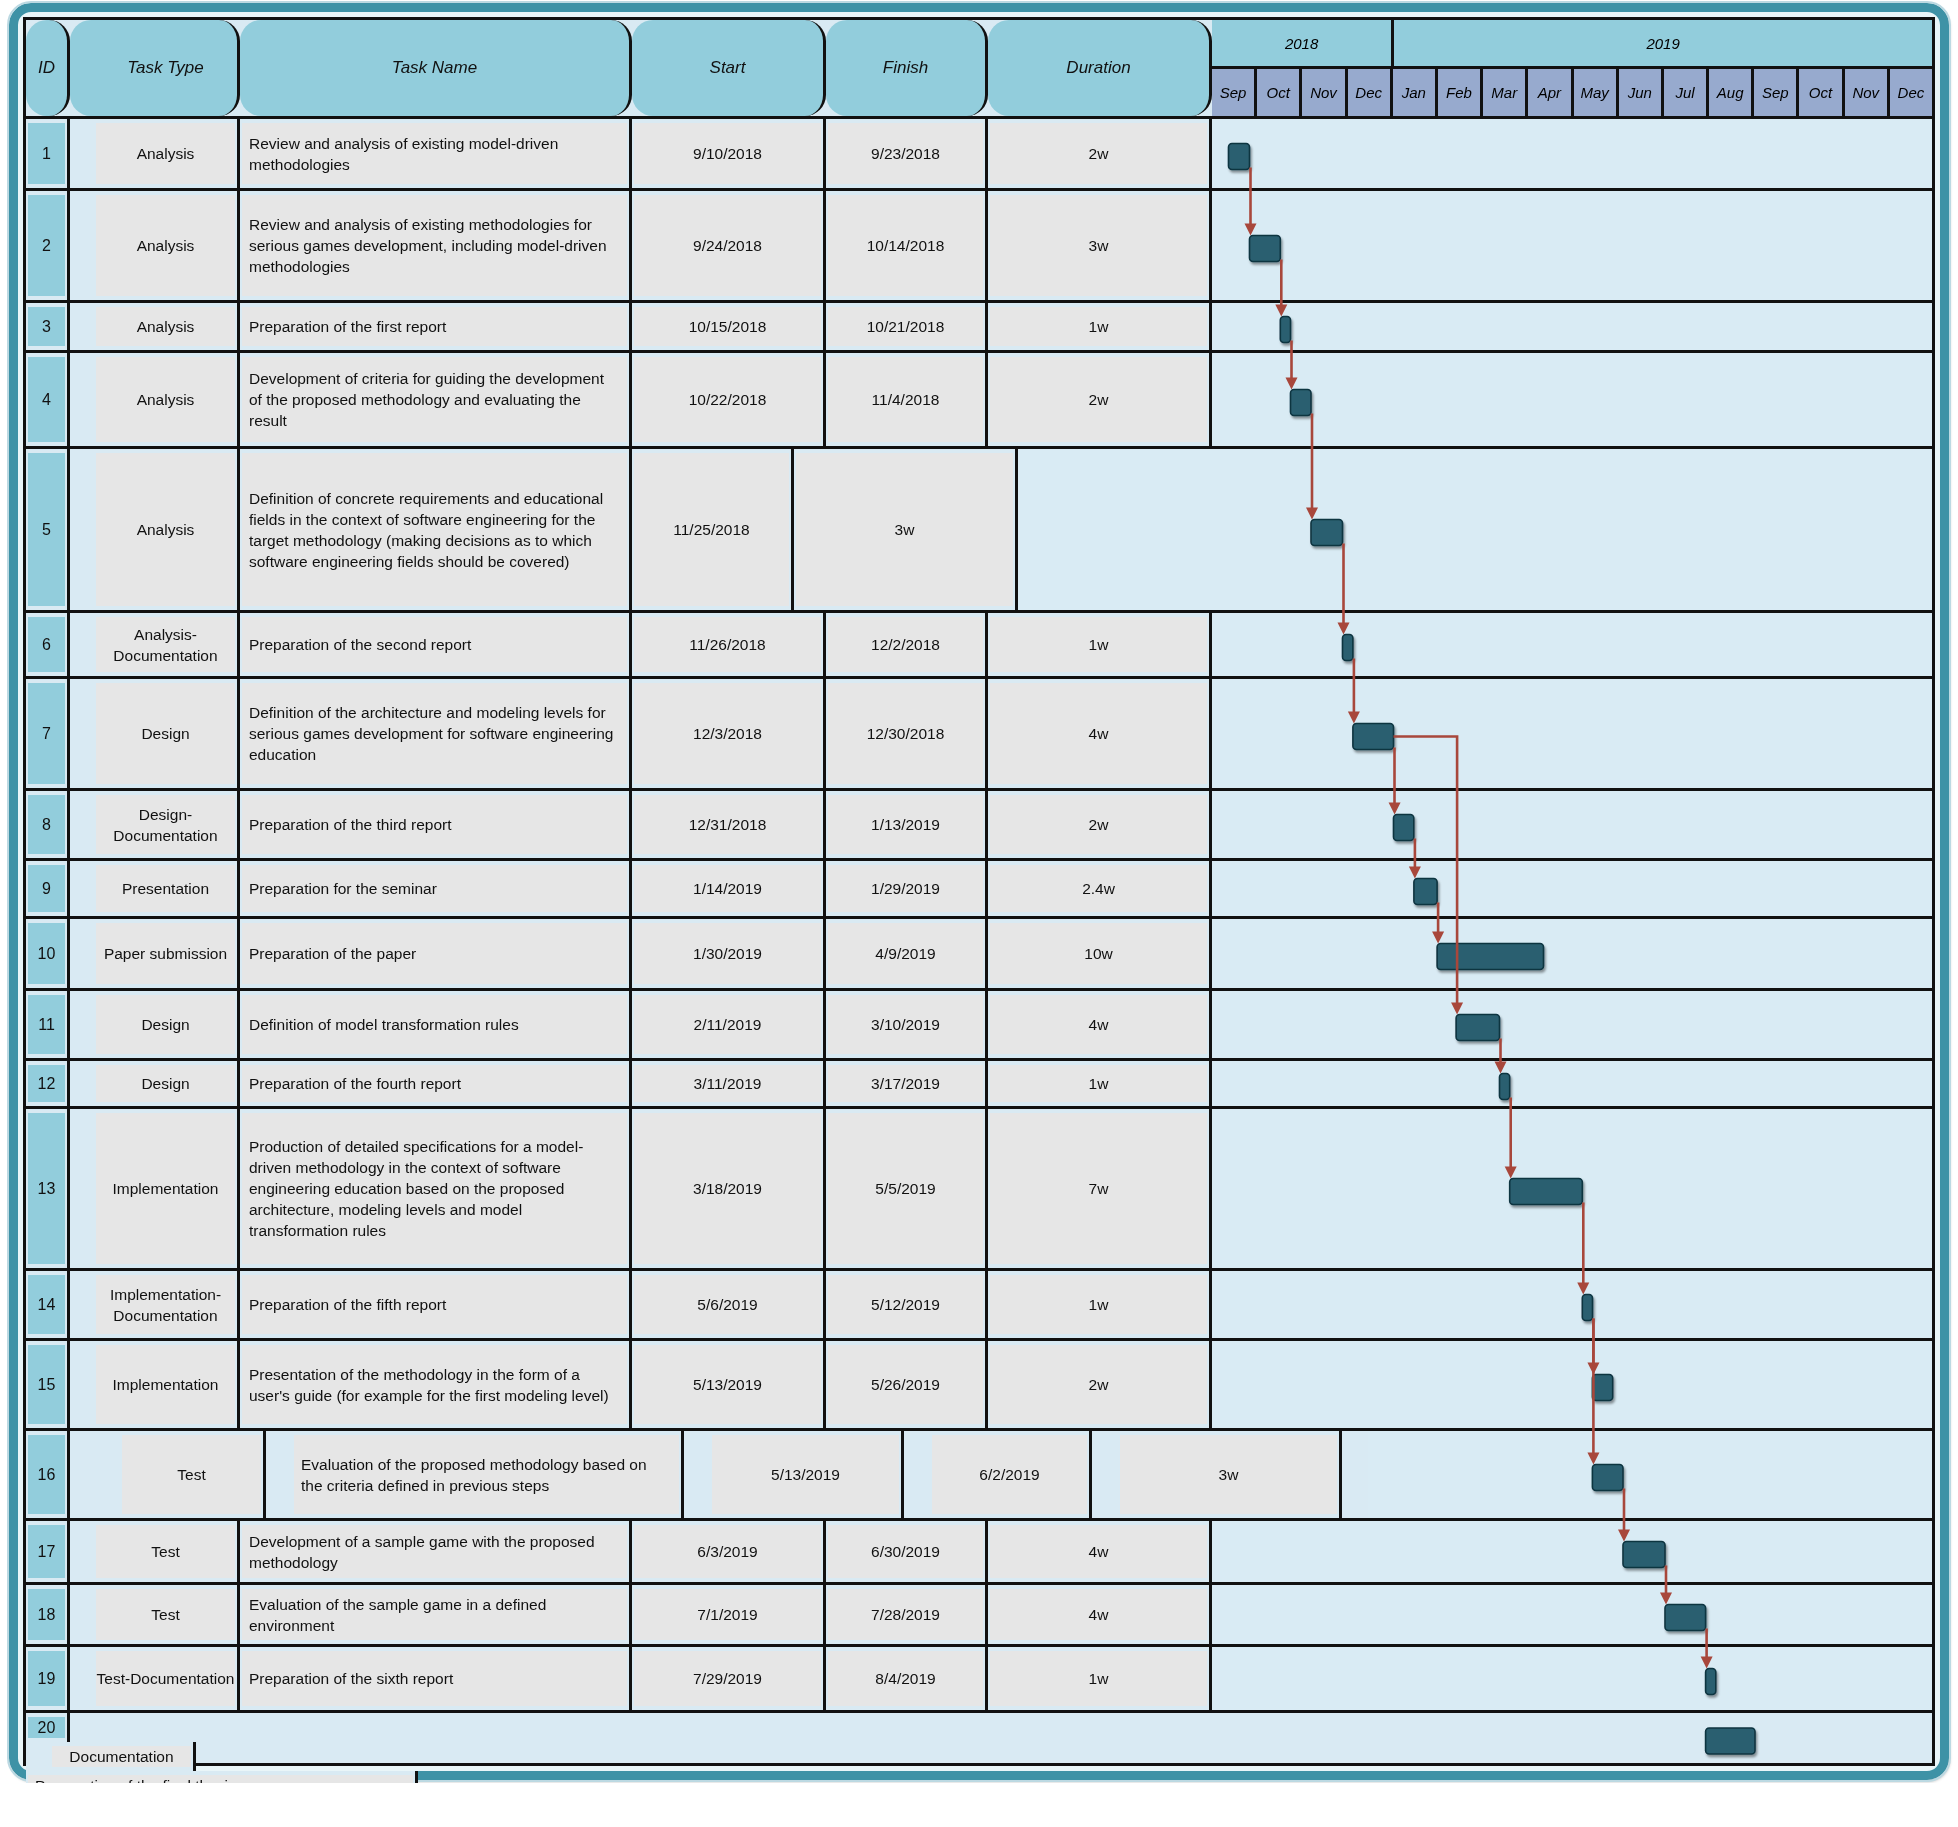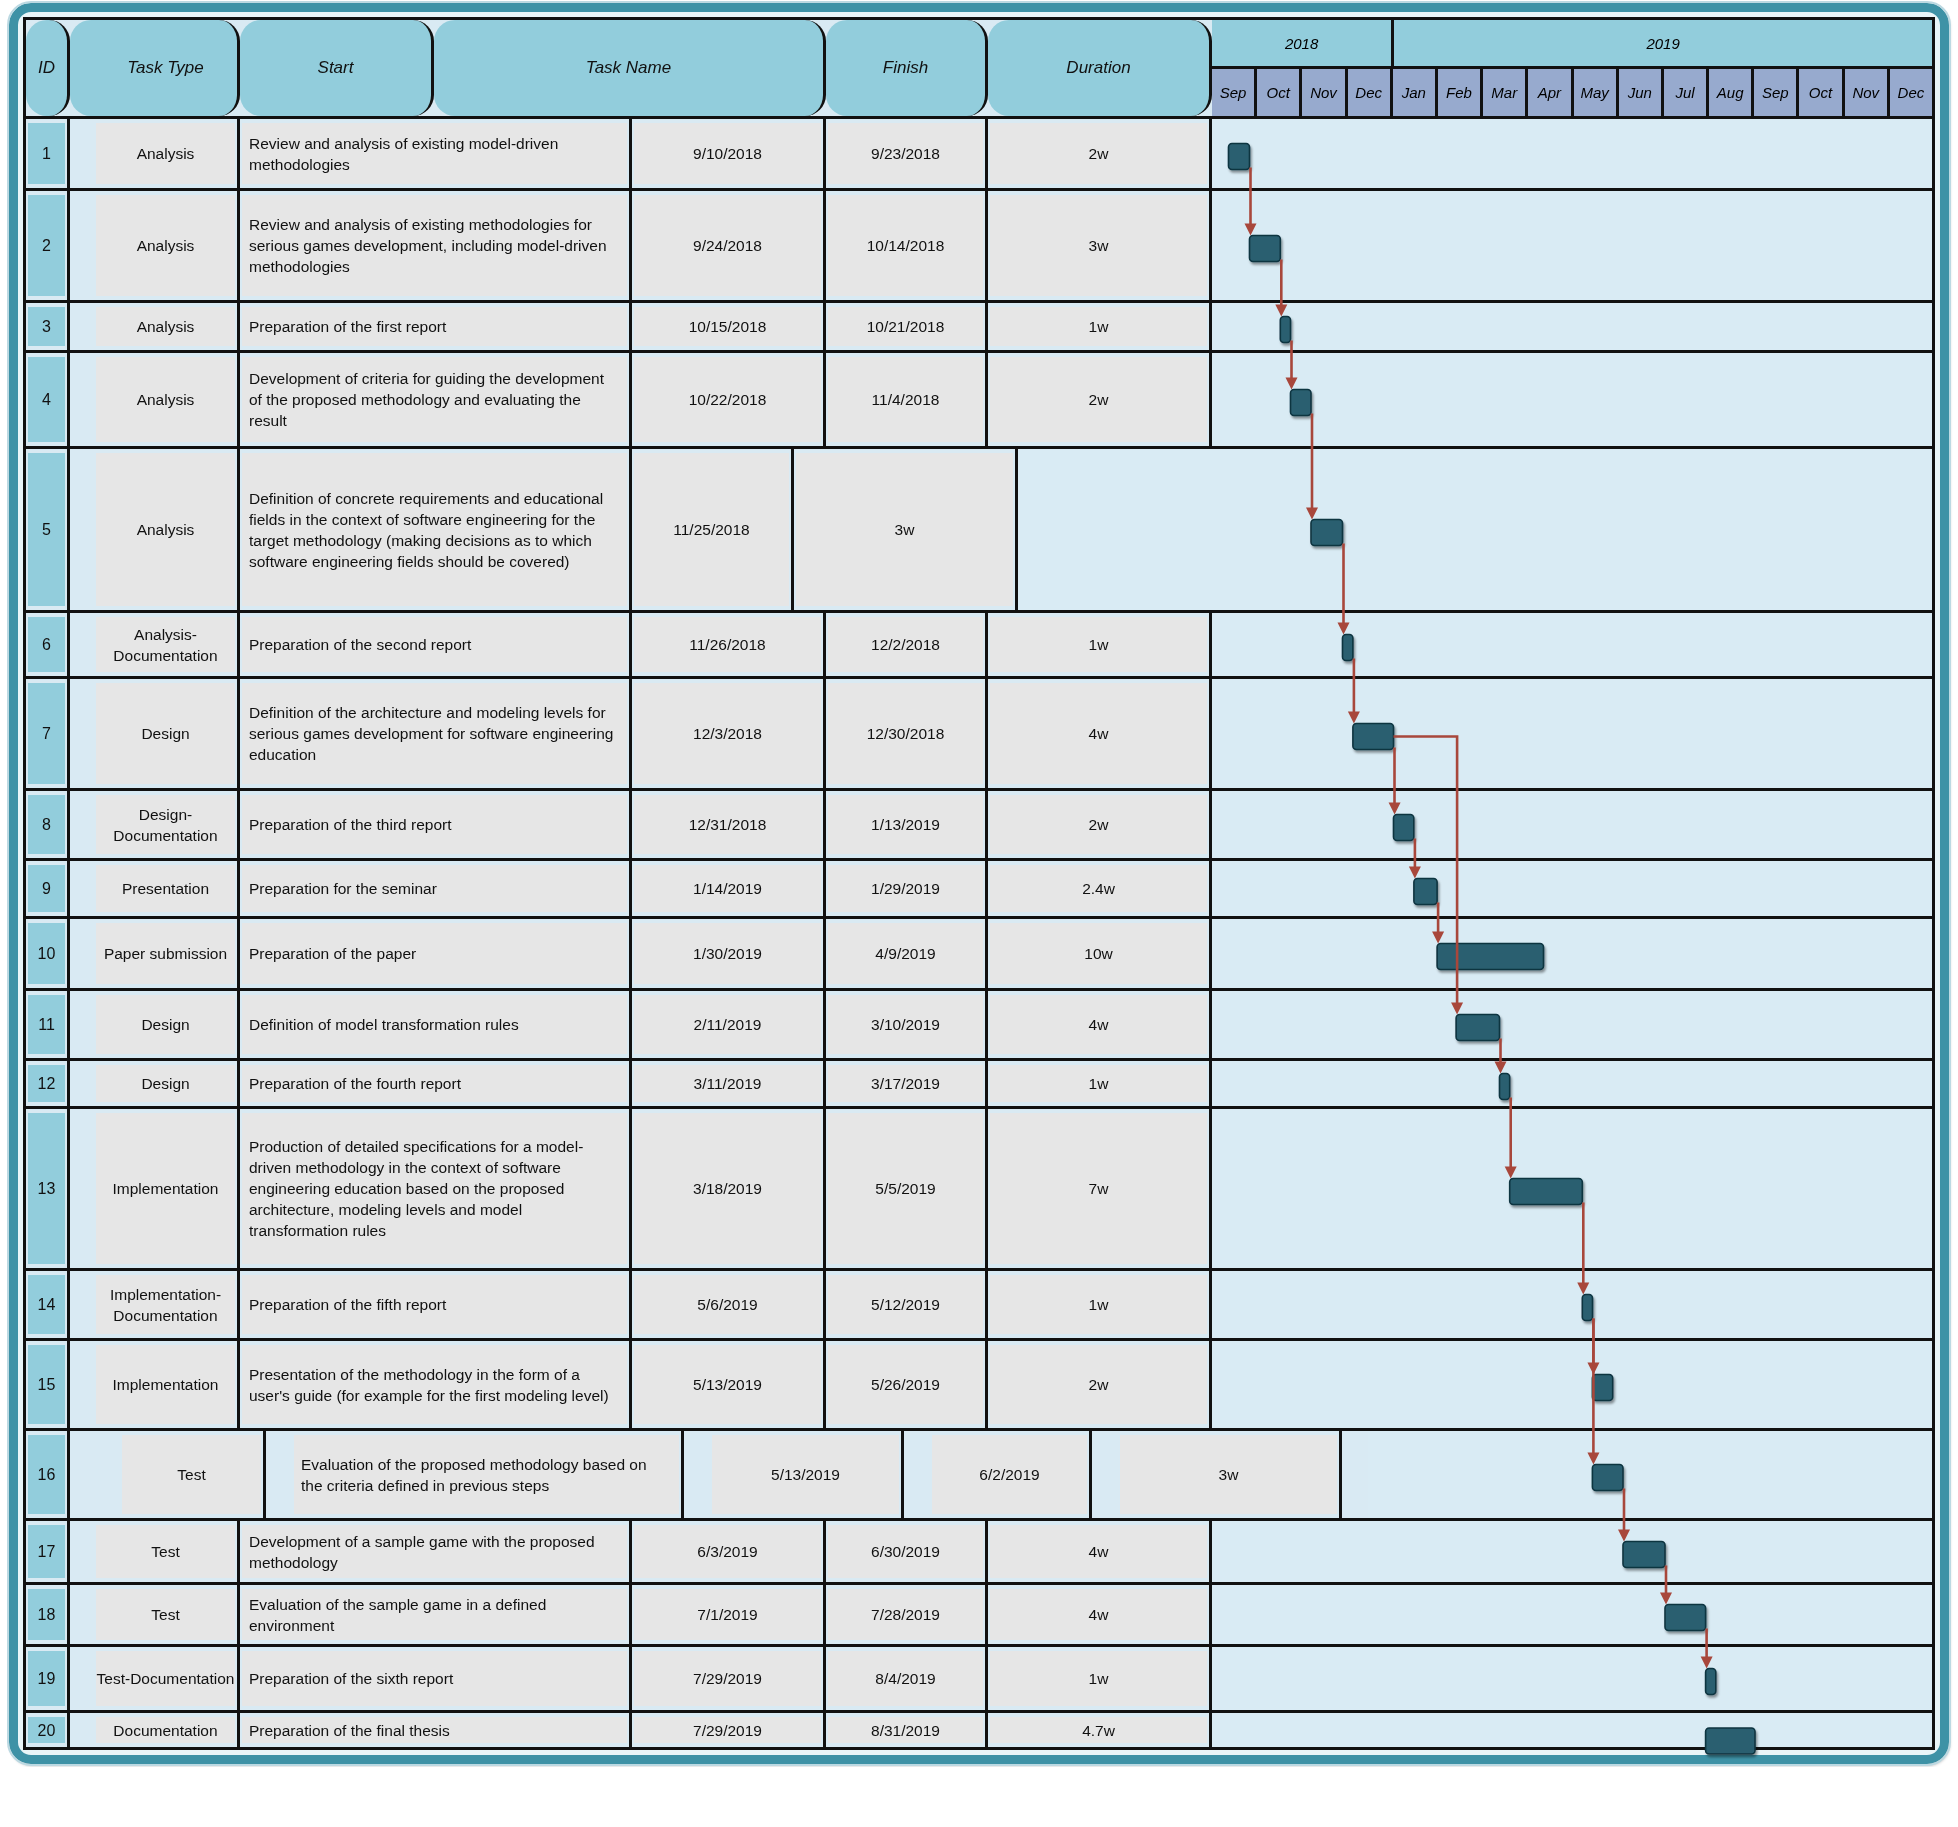--- a/index.html
+++ b/index.html
@@ -51,22 +51,22 @@
 </style>
 </head>
 <body>
 
 <div class="frame">
   <div class="table" id="tablewrap">
 
     <div class="hdr">
       <div class="hcell c-id">ID</div>
       <div class="hcell c-type">Task Type</div>
+      <div class="hcell c-name">Task Name</div>
       <div class="hcell c-start">Start</div>
-      <div class="hcell c-name">Task Name</div>
       <div class="hcell c-finish">Finish</div>
       <div class="hcell c-dur">Duration</div>
       <div class="chart-hdr">
         <div class="years" id="years-row">
             <div class="ycell" style="flex: 4 1 0%;">2018</div>
             <div class="ycell" style="flex: 12 1 0%;">2019</div>
           </div>
         <div class="months" id="months-row">
             <div class="mcell">Sep</div>
             <div class="mcell">Oct</div>
@@ -478,21 +478,21 @@
             <div class="inner ">7/29/2019</div>
           </div>
           <div class="cell c-finish">
             <div class="inner ">8/4/2019</div>
           </div>
           <div class="cell c-dur">
             <div class="inner ">1w</div>
           </div>
           <div class="cell chart-cell"></div>
         </div>
-        <div class="row" style="height: 34px;">
+        <div class="row" style="height: 50px; flex-direction: column;">
           <div class="cell c-id">
             <div class="inner teal">20</div>
           </div>
           <div class="cell c-type">
             <div class="inner ">Documentation</div>
           </div>
           <div class="cell c-name">
             <div class="inner name">Preparation of the final thesis</div>
           </div>
           <div class="cell c-start">

